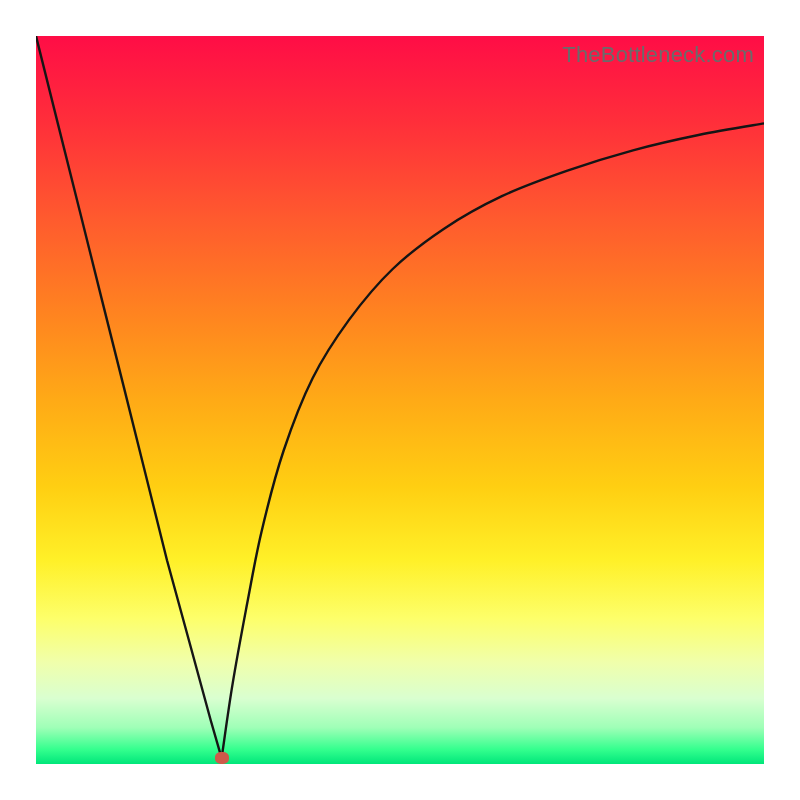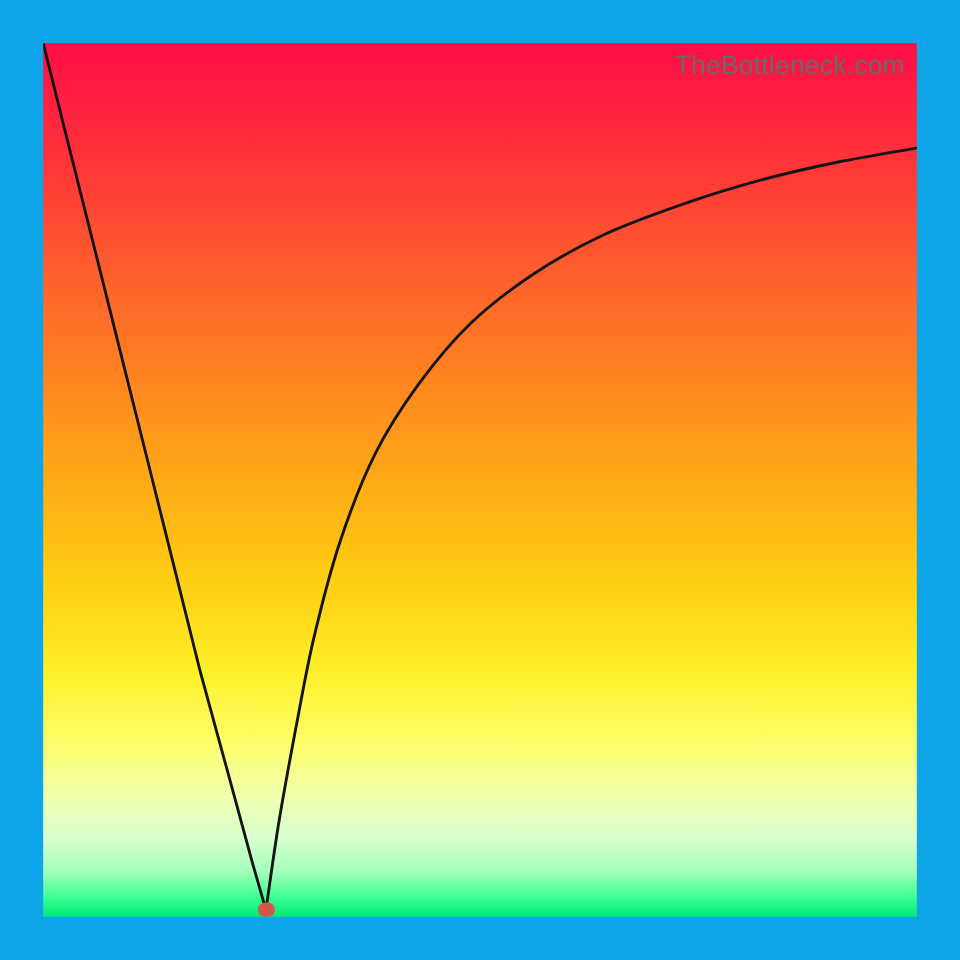--- a/index.html
+++ b/index.html
@@ -8,21 +8,21 @@
     width: 800px;
     height: 800px;
     background: #000;
     font-family: Arial, Helvetica, sans-serif;
     overflow: hidden;
   }
   .frame {
     position: relative;
     width: 800px;
     height: 800px;
-    background: #0ea5e9;
+    background: #ffffff;
   }
   .plot {
     position: absolute;
     left: 36px;
     top: 36px;
     width: 728px;
     height: 728px;
     
     background: linear-gradient(
       to bottom,

